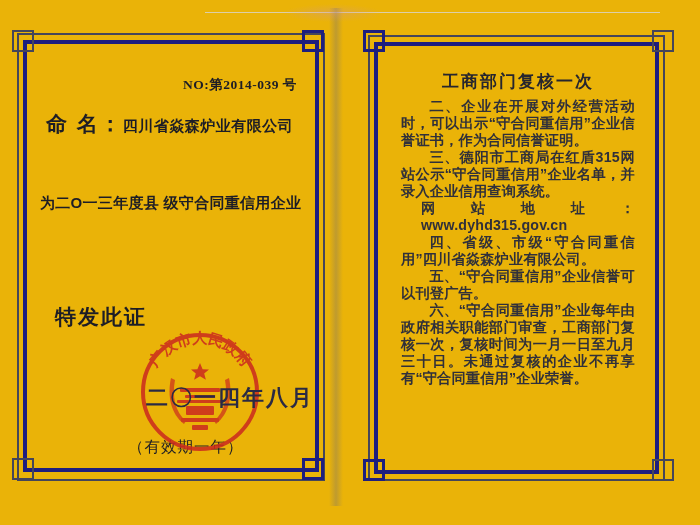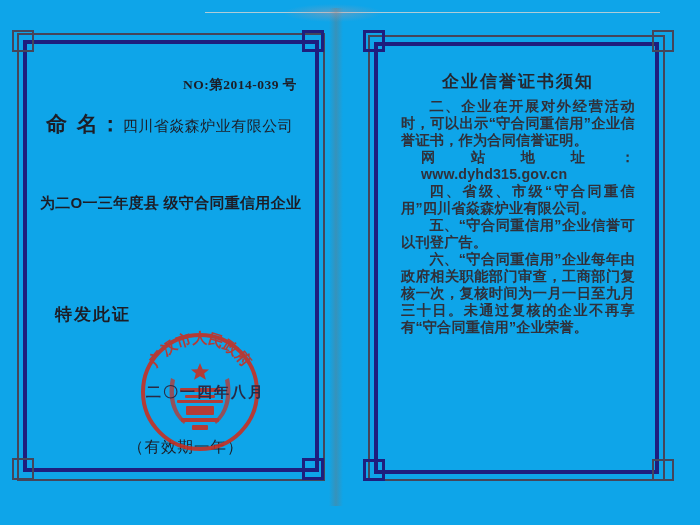--- a/index.html
+++ b/index.html
@@ -1,18 +1,18 @@
 <!DOCTYPE html>
 <html><head>
 <meta charset="utf-8">
 <style>
   html,body{margin:0;padding:0;background:#e9e9e7;}
   .canvas{
     position:relative;width:700px;height:525px;overflow:hidden;
-    background:#0ea5e9;
+    background:#eab308;
     font-family:"Liberation Sans","DejaVu Sans",sans-serif;
   }
   
   .paper-edge-top{position:absolute;left:205px;top:12px;width:455px;height:1px;
     background:#d8d6d2;opacity:.8;}
   .fold{position:absolute;left:329px;top:8px;width:14px;height:498px;
     background:linear-gradient(to right,rgba(0,0,0,0),rgba(120,115,110,.38) 50%,rgba(0,0,0,0));}
   .fold-smudge{position:absolute;left:283px;top:4px;width:100px;height:18px;
     background:radial-gradient(closest-side,rgba(206,150,150,.38),rgba(206,150,150,0));}
 
@@ -27,27 +27,27 @@
   .knot{position:absolute;box-sizing:border-box;width:22px;height:22px;background:transparent;}
   .knot.gray{border:2px solid #45455a;}
   .knot.navy{border:3px solid #1e1e7e;}
 
   
   .serial{position:absolute;left:183px;top:76px;
     font-family:"Liberation Serif","DejaVu Serif",serif;
     font-size:13.5px;font-weight:bold;color:#1d1d26;letter-spacing:.5px;white-space:nowrap;}
   .name-line{position:absolute;left:46px;top:110px;white-space:nowrap;color:#1d1d26;}
   .name-label{font-size:21px;font-weight:bold;letter-spacing:2px;}
-  .company{font-size:15px;font-weight:normal;letter-spacing:.5px;}
+  .company{font-size:15px;font-weight:bold;letter-spacing:.5px;}
   .award{position:absolute;left:40px;top:194px;font-size:15px;font-weight:bold;
     color:#1d1d26;white-space:nowrap;letter-spacing:.3px;}
-  .issue{position:absolute;left:55px;top:303px;font-size:17px;font-weight:bold;
+  .issue{position:absolute;left:55px;top:303px;font-size:21px;font-weight:bold;
     color:#1d1d26;letter-spacing:2px;white-space:nowrap;}
   .seal-svg{position:absolute;left:138px;top:330px;width:124px;height:124px;z-index:2;}
-  .date-line{position:absolute;left:146px;top:383px;font-size:15px;font-weight:bold;
+  .date-line{position:absolute;left:146px;top:383px;font-size:22px;font-weight:bold;
     color:#2a2a44;letter-spacing:2px;white-space:nowrap;z-index:3;}
   .validity{position:absolute;left:128px;top:437px;font-size:15.5px;font-weight:normal;
     color:#1d1d26;letter-spacing:1px;white-space:nowrap;}
 
   
   .notice-title{position:absolute;left:401px;top:70px;width:234px;margin:0;
     font-size:17px;font-weight:bold;color:#26262e;text-align:center;letter-spacing:2px;}
   .notice-body{position:absolute;left:401px;top:98px;width:234px;
     font-size:14.2px;font-weight:bold;color:#30303a;line-height:17px;
     text-align:justify;letter-spacing:.2px;}
@@ -108,24 +108,25 @@
   </section>
 
   <section>
     <div class="frame f-gray fg-right"></div>
     <div class="frame f-navy fn-right"></div>
     <div class="knot navy" style="left:363px;top:30px;"></div>
     <div class="knot gray" style="left:652px;top:30px;"></div>
     <div class="knot navy" style="left:363px;top:459px;"></div>
     <div class="knot gray" style="left:652px;top:459px;"></div>
 
-    <h2 class="notice-title">企业信誉证书须知</h2>
+    <h2 class="notice-title">工商部门复核一次</h2>
 
     <div class="notice-body">
       <p>二、企业在开展对外经营活动时，可以出示“守合同重信用”企业信誉证书，作为合同信誉证明。</p>
+      <p>三、德阳市工商局在红盾315网站公示“守合同重信用”企业名单，并录入企业信用查询系统。</p>
       <p class="web">网站地址：www.dyhd315.gov.cn</p>
       <p>四、省级、市级“守合同重信用”四川省焱森炉业有限公司。</p>
       <p>五、“守合同重信用”企业信誉可以刊登广告。</p>
       <p>六、“守合同重信用”企业每年由政府相关职能部门审查，工商部门复核一次，复核时间为一月一日至九月三十日。未通过复核的企业不再享有“守合同重信用”企业荣誉。</p>
     </div>
   </section>
 
 </div>
 
 </body></html>

